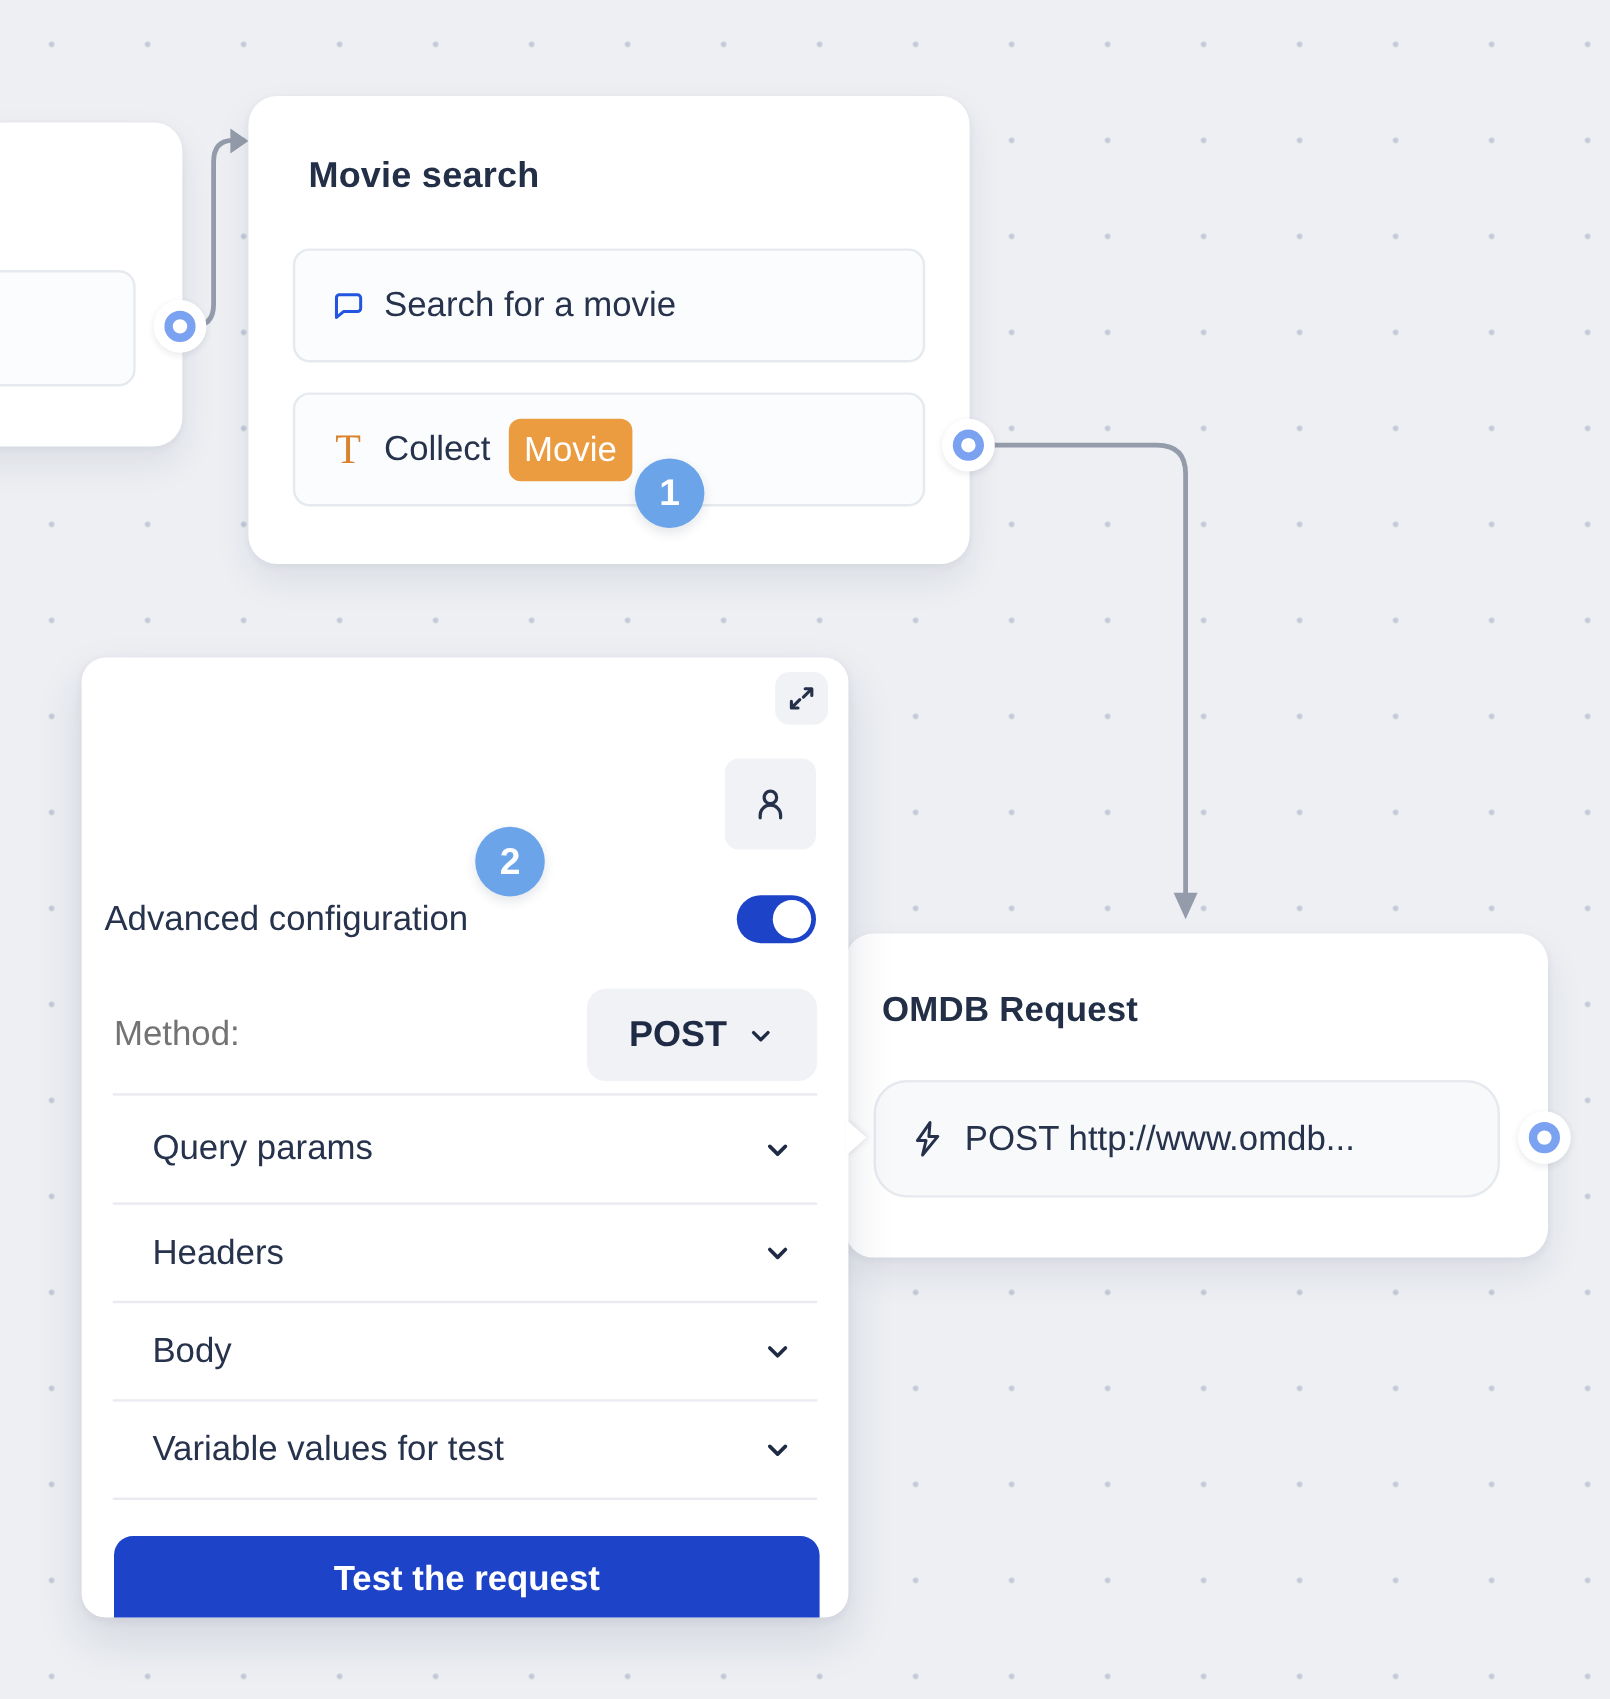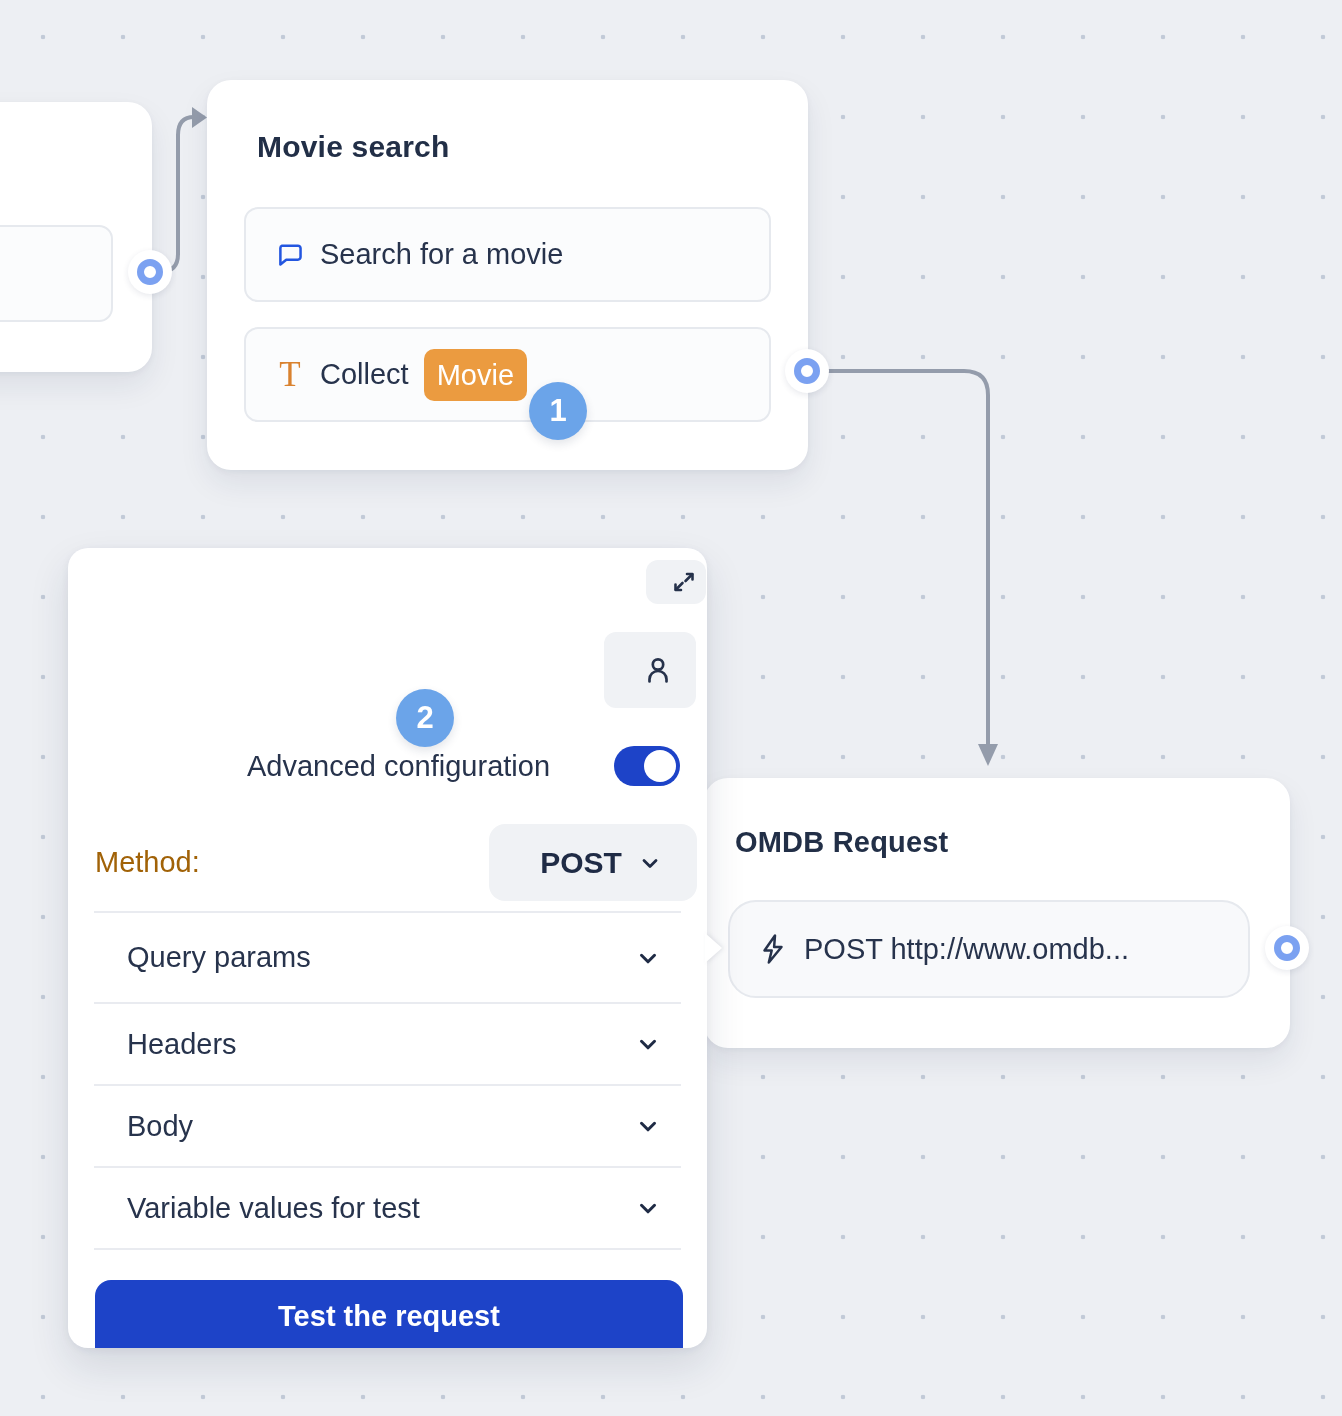--- a/index.html
+++ b/index.html
@@ -38,32 +38,32 @@
     color:#fff;font-size:31px;font-weight:700;display:flex;align-items:center;justify-content:center;
     z-index:6;box-shadow:0 4px 10px rgba(26,38,74,.12);}
 
   .port{position:absolute;width:44px;height:44px;border-radius:50%;background:#fff;z-index:3;
     display:flex;align-items:center;justify-content:center;box-shadow:0 2px 6px rgba(26,38,74,.10);}
   .ring{width:12px;height:12px;border:7px solid #7ba1f1;border-radius:50%;background:#fff;}
 
   .panel{position:absolute;left:68px;top:548px;width:639px;height:800px;background:#fff;
     border-radius:20px;box-shadow:0 18px 40px rgba(26,38,74,.12),0 2px 8px rgba(26,38,74,.06);
     z-index:4;overflow:hidden;}
-  .sqbtn{position:absolute;background:#f0f2f5;border-radius:12px;display:flex;align-items:center;justify-content:center;padding-left:16px;}
+  .sqbtn{position:absolute;background:#f0f2f5;border-radius:12px;display:flex;align-items:center;justify-content:center;}
   .expand-btn{left:578px;top:12px;width:44px;height:44px;}
   .url-input{position:absolute;left:27px;top:84px;width:505px;height:76px;box-sizing:border-box;
     border:2px solid #d8dce3;border-radius:12px;background:#fff;font-family:"Liberation Sans",sans-serif;
     font-size:29px;color:#26324b;padding:0 12px 0 34px;outline:none;white-space:nowrap;overflow:hidden;}
   .person-btn{left:536px;top:84px;width:76px;height:76px;}
-  .adv-row{position:absolute;left:38px;top:196px;width:585px;height:44px;display:flex;align-items:center;justify-content:center;}
+  .adv-row{position:absolute;left:19px;top:196px;width:585px;height:44px;display:flex;align-items:center;}
   .adv-row .lbl{font-size:29px;color:#27334c;}
   .toggle{position:absolute;left:546px;top:198px;width:66px;height:40px;border-radius:20px;background:#1d43c8;}
   .knob{position:absolute;right:4px;top:4px;width:32px;height:32px;border-radius:50%;background:#fff;}
   .method-row{position:absolute;left:27px;top:276px;width:585px;height:77px;display:flex;align-items:center;}
-  .method-row .lbl{font-size:29px;color:#a16207;text-align:center;}
+  .method-row .lbl{font-size:29px;color:#737373;text-align:center;}
   .post-btn{left:421px;top:276px;width:192px;height:77px;border-radius:16px;gap:16px;}
   .post-btn .val{font-size:30px;font-weight:600;color:#1f2b45;}
   .sections{position:absolute;left:26px;top:363px;width:587px;border-bottom:2px solid #e9ebf0;}
   .srow{height:82px;border-top:2px solid #e9ebf0;display:flex;align-items:center;justify-content:space-between;
     padding:0 20px 0 33px;box-sizing:border-box;gap:32px;}
   .srow:first-child{height:91px;}
   .srow .lbl{font-size:29px;color:#27334c;}
   .test-btn{position:absolute;left:27px;top:732px;width:588px;height:90px;background:#1d43c8;border:none;
     border-radius:16px 16px 0 0;color:#fff;font-family:"Liberation Sans",sans-serif;font-size:29px;font-weight:700;
     display:flex;justify-content:center;align-items:flex-start;padding-top:20px;box-sizing:border-box;cursor:pointer;}

